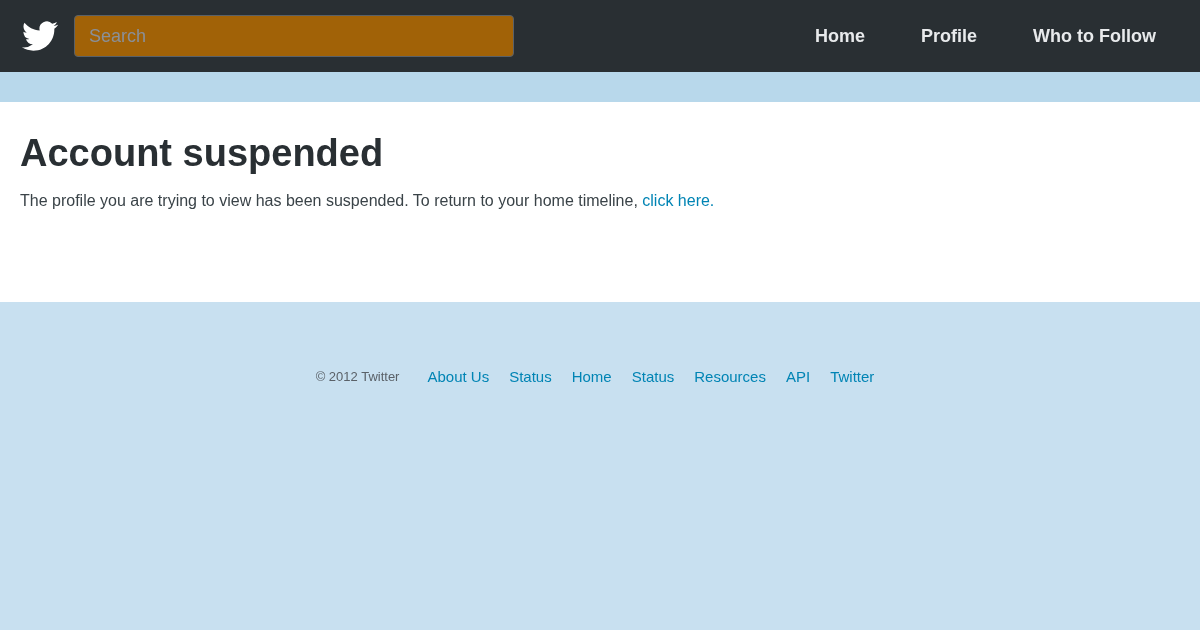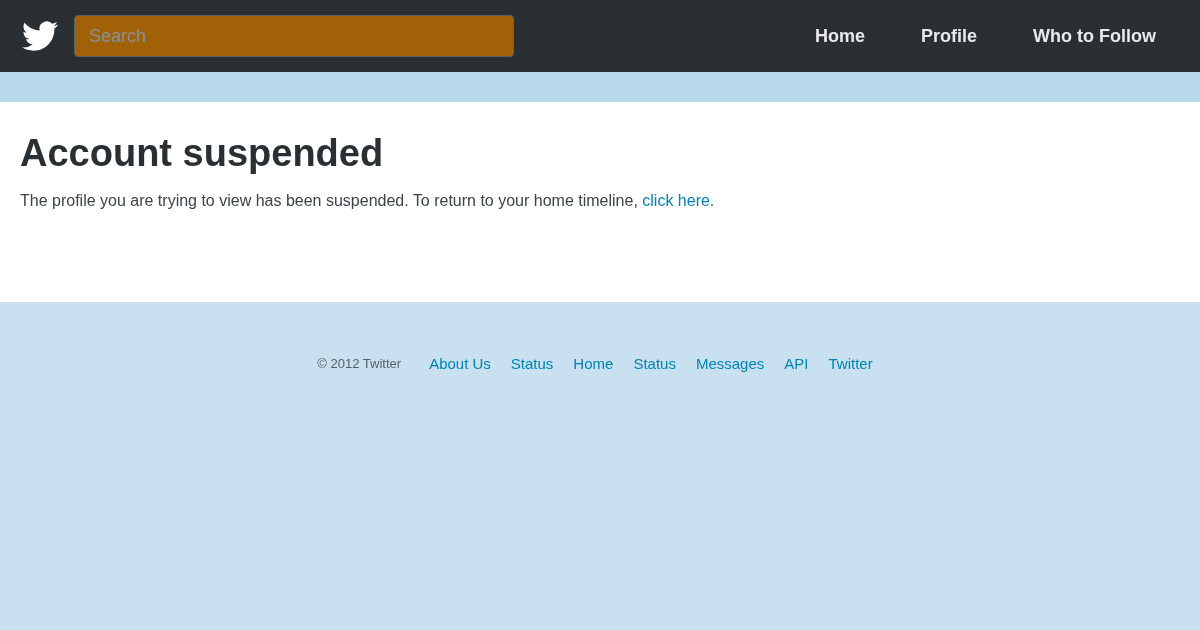--- a/index.html
+++ b/index.html
@@ -129,21 +129,21 @@
     #footer-copyright {
       color: #5a6168;
       font-size: 13px;
       margin-right: 18px;
     }
 
     .footer-link {
       color: #0084b4;
       font-size: 15px;
       text-decoration: none;
-      margin: 0 10px;
+      margin: 13px 10px;
       cursor: pointer;
     }
   </style>
 </head>
 <body>
 
 <nav id="navbar">
   <div id="twitter-logo">
     <svg viewBox="0 0 24 24" xmlns="http://www.w3.org/2000/svg">
       <path d="M23.954 4.569a10 10 0 0 1-2.825.775 4.958 4.958 0 0 0 2.163-2.723c-.951.555-2.005.959-3.127 1.184a4.92 4.92 0 0 0-8.384 4.482C7.691 8.094 4.066 6.13 1.64 3.161a4.822 4.822 0 0 0-.666 2.475c0 1.71.87 3.213 2.188 4.096a4.904 4.904 0 0 1-2.228-.616v.061a4.923 4.923 0 0 0 3.946 4.827 4.996 4.996 0 0 1-2.212.085 4.937 4.937 0 0 0 4.604 3.417 9.868 9.868 0 0 1-6.102 2.105c-.39 0-.779-.023-1.17-.067a13.995 13.995 0 0 0 7.557 2.209c9.054 0 13.999-7.496 13.999-13.986 0-.209 0-.42-.015-.63a9.936 9.936 0 0 0 2.46-2.548l-.047-.02z"></path>
@@ -169,16 +169,16 @@
 </div>
 
 <div id="bottom-band"></div>
 
 <footer id="footer">
   <span id="footer-copyright">© 2012 Twitter</span>
   <a class="footer-link" href="#">About Us</a>
   <a class="footer-link" href="#">Status</a>
   <a class="footer-link" href="#">Home</a>
   <a class="footer-link" href="#">Status</a>
-  <a class="footer-link" href="#">Messages</a>
+  <a class="footer-link" href="#">Resources</a>
   <a class="footer-link" href="#">API</a>
   <a class="footer-link" href="#">Twitter</a>
 </footer>
 
 </body></html>

